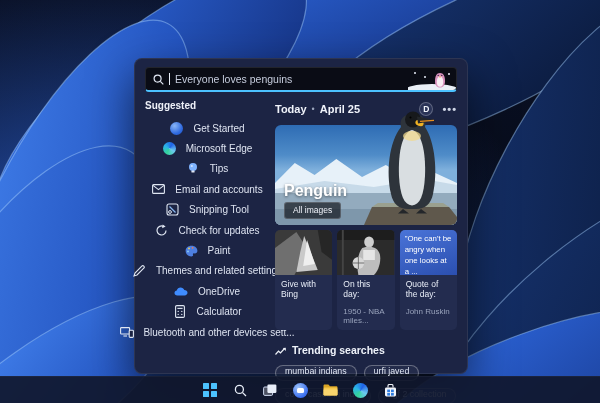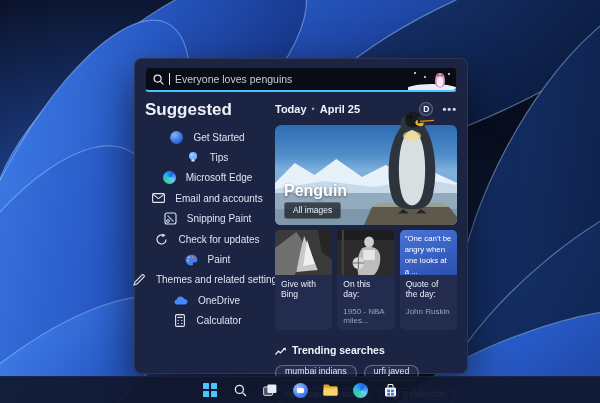--- a/index.html
+++ b/index.html
@@ -29,21 +29,21 @@
     color:#c6cddd; font-size:10.5px; font-family:"Liberation Sans",sans-serif; padding:0;
   }
   .search-deco { position:relative; width:48px; height:21px; flex:none; overflow:hidden; border-radius:0 3px 3px 0; }
   .search-deco .star { position:absolute; width:2px; height:2px; border-radius:50%; background:#e9eef8; }
   .search-deco .snow { position:absolute; left:-4px; right:-4px; bottom:-7px; height:13px; background:#e9eff6; border-radius:50%; }
 
   .panel-body { position:absolute; left:10px; right:10px; top:41px; bottom:8px; display:flex; gap:8px; }
   .col-left { width:122px; flex:none; }
   .col-right { flex:1; position:relative; }
 
-  .sec-header { font-size:17px; font-weight:bold; color:#eef1f8; }
+  .sec-header { font-size:10px; font-weight:bold; color:#eef1f8; }
   .sugg-list { margin-top:7px; }
   .sugg-item { display:flex; align-items:center; gap:9px; height:20.4px; padding-left:2px; cursor:default; border-radius:4px;justify-content:center; }
   .sugg-label { font-size:10px; color:#dde3f0; white-space:nowrap; }
   .ic { width:15px; height:15px; flex:none; display:flex; align-items:center; justify-content:center; }
   .ic-circle { width:13px; height:13px; border-radius:50%; }
   .grad-getstarted { background:radial-gradient(circle at 35% 30%, #8ab5f6, #2f6ae0 62%, #1b4fc0); }
   .grad-edge { background:conic-gradient(from 210deg, #35d49a, #2bb3e8, #1f62e8, #6cc9f0, #35d49a); }
 
   
   .today-row { display:flex; align-items:center; height:14px; margin-top:2px; }
@@ -169,55 +169,55 @@
 
           <div class="sugg-item">
             <span class="ic">
                 <span class="ic-circle grad-getstarted"></span>
               </span>
             <span class="sugg-label">Get Started</span>
           </div>
 
           <div class="sugg-item">
             <span class="ic">
+                <span class="ic-circle grad-edge"></span>
+              </span>
+            <span class="sugg-label">Microsoft Edge</span>
+          </div>
+
+          <div class="sugg-item">
+            <span class="ic">
               <svg width="12" height="13" viewBox="0 0 12 13">
                 <circle cx="6" cy="5" r="4" fill="#7fb3ff"></circle>
                 <rect x="4.4" y="8.6" width="3.2" height="2" rx="0.6" fill="#dfe6f2"></rect>
                 <circle cx="4.8" cy="4" r="1.1" fill="#cfe4ff"></circle>
               </svg>
             </span>
             <span class="sugg-label">Tips</span>
           </div>
 
           <div class="sugg-item">
             <span class="ic">
-                <span class="ic-circle grad-edge"></span>
-              </span>
-            <span class="sugg-label">Microsoft Edge</span>
-          </div>
-
-          <div class="sugg-item">
-            <span class="ic">
               <svg width="13" height="10" viewBox="0 0 13 10">
                 <rect x="0.6" y="0.6" width="11.8" height="8.8" rx="1" fill="none" stroke="#dfe6f2" stroke-width="1.1"></rect>
                 <polyline points="1,1.4 6.5,5.6 12,1.4" fill="none" stroke="#dfe6f2" stroke-width="1.1"></polyline>
               </svg>
             </span>
             <span class="sugg-label">Email and accounts</span>
           </div>
 
           <div class="sugg-item">
             <span class="ic">
               <svg width="13" height="13" viewBox="0 0 13 13">
                 <rect x="1" y="1" width="11" height="11" rx="2" fill="none" stroke="#dfe6f2" stroke-width="1.1"></rect>
                 <line x1="3.5" y1="3.5" x2="9.5" y2="9.5" stroke="#8ab8f0" stroke-width="1.2"></line>
                 <circle cx="4" cy="9" r="1.4" fill="none" stroke="#dfe6f2" stroke-width="1"></circle>
               </svg>
             </span>
-            <span class="sugg-label">Snipping Paint</span>
+            <span class="sugg-label">Snipping Tool</span>
           </div>
 
           <div class="sugg-item">
             <span class="ic">
               <svg width="13" height="13" viewBox="0 0 13 13">
                 <path d="M11,6.5 A4.5,4.5 0 1 1 8.4,2.4" fill="none" stroke="#dfe6f2" stroke-width="1.2"></path>
                 <polygon points="7.6,0.6 10.6,2.6 7.2,4.2" fill="#dfe6f2"></polygon>
               </svg>
             </span>
             <span class="sugg-label">Check for updates</span>
@@ -260,20 +260,30 @@
                 <line x1="2.4" y1="3.4" x2="7.6" y2="3.4" stroke="#dfe6f2" stroke-width="1.1"></line>
                 <circle cx="3.2" cy="6.4" r="0.7" fill="#dfe6f2"></circle>
                   <circle cx="6.8" cy="6.4" r="0.7" fill="#dfe6f2"></circle>
                 <circle cx="3.2" cy="9.4" r="0.7" fill="#dfe6f2"></circle>
                   <circle cx="6.8" cy="9.4" r="0.7" fill="#dfe6f2"></circle>
               </svg>
             </span>
             <span class="sugg-label">Calculator</span>
           </div>
 
+          <div class="sugg-item">
+            <span class="ic">
+              <svg width="14" height="12" viewBox="0 0 14 12">
+                <rect x="0.6" y="1.6" width="9" height="6.4" rx="0.8" fill="none" stroke="#dfe6f2" stroke-width="1.1"></rect>
+                <line x1="3.4" y1="10" x2="7" y2="10" stroke="#dfe6f2" stroke-width="1.1"></line>
+                <rect x="9.2" y="4.2" width="4.2" height="7.2" rx="0.9" fill="#1c2444" stroke="#dfe6f2" stroke-width="1.1"></rect>
+              </svg>
+            </span>
+            <span class="sugg-label">Bluetooth and other devices sett...</span>
+          </div>
 
         </div>
       </div>
 
       <div class="col-right">
 
         <div class="today-row">
           <span class="today-title">Today</span>
           <span class="today-dot">•</span>
           <span class="today-date">April 25</span>

